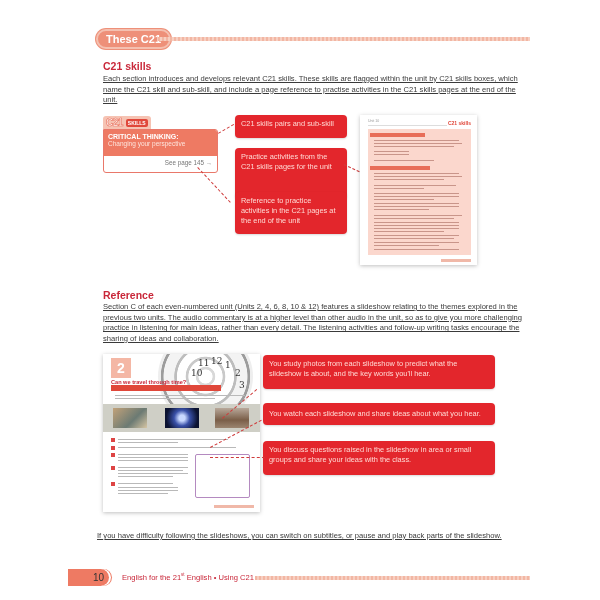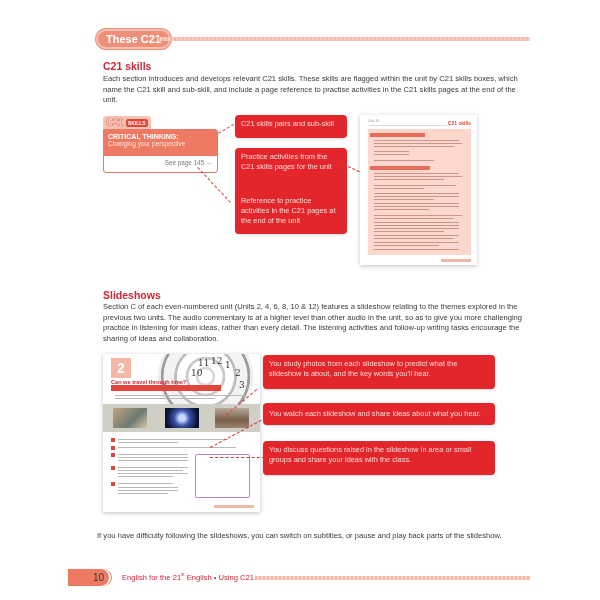--- a/index.html
+++ b/index.html
@@ -7,21 +7,21 @@
   body { position: relative; font-family: "Liberation Sans", sans-serif; color: #3a3a3a; }
 
   .header { position: absolute; left: 96px; top: 29px; width: 434px; height: 20px; }
   .header-pill { position: absolute; left: 0; top: 0; height: 20px; padding: 0 8px; border-radius: 10px;
     background: #ee9079; border: 2px solid #f4c0b0; color: #fff; font-size: 11px; font-weight: bold;
     line-height: 16px; box-shadow: 0 0 0 1px #ee9079; }
   .header-line { position: absolute; left: 62px; right: 0; top: 8px; height: 4px;
     background: repeating-linear-gradient(90deg, #f2b6a3 0 2px, #f7cfc1 2px 4px); }
 
   .h2 { position: absolute; color: #c9283a; font-size: 10.5px; font-weight: bold; }
-  .para { position: absolute; font-size: 7.6px; line-height: 10.6px; color: #3a3a3a; }
+  .para { position: absolute; font-size: 7.6px; line-height: 10.6px; color: #3a3a3a; text-decoration: underline; }
 
   
   .skills-box { position: absolute; left: 103px; top: 116px; width: 115px; height: 62px; }
   .skills-tag { position: absolute; left: 0; top: 0; height: 13px; padding: 0 3px; background: #f6c3b3;
     border-radius: 3px 3px 0 0; display: flex; align-items: center; gap: 3px; }
   .skills-tag .c21 { font-size: 10px; font-weight: bold; color: #fff; -webkit-text-stroke: 0.6px #e86d58; letter-spacing: -0.5px; }
   .skills-tag .sk { font-size: 5px; font-weight: bold; color: #fff; background: #e0473a; padding: 1px 2px; border-radius: 2px; }
   .skills-card { position: absolute; left: 0; top: 13px; width: 115px; height: 44px; border: 1px solid #e9786a;
     border-radius: 0 3px 3px 3px; background: #fff; overflow: hidden; }
   .skills-card .top { background: #ee7a63; height: 26px; padding: 3px 4px; color: #fff; }
@@ -137,21 +137,21 @@
     <div class="tl" style="top:102px; width:70px;"></div>
     <div class="tl" style="top:106px; width:85px;"></div>
     <div class="tl" style="top:109px; width:80px;"></div>
     <div class="tl" style="top:113px; width:85px;"></div>
     <div class="tl" style="top:116px; width:65px;"></div>
     <div class="tl" style="top:120px; width:85px;"></div>
   </div>
   <div class="foot"></div>
 </div>
 
-<div class="h2" style="left:103px; top:289px;">Slideshows</div>
+<div class="h2" style="left:103px; top:289px;">Reference</div>
 <div class="para" style="left:103px; top:302px; width:420px;">Section C of each even-numbered unit (Units 2, 4, 6, 8, 10 &amp; 12) features a slideshow relating to the themes explored in the previous two units. The audio commentary is at a higher level than other audio in the unit, so as to give you more challenging practice in listening for main ideas, rather than every detail. The listening activities and follow-up writing tasks encourage the sharing of ideas and collaboration.</div>
 
 <div class="thumb-slide">
   <div class="clock"></div>
   <span class="clock-num" style="left:95px; top:4px;">11</span>
   <span class="clock-num" style="left:108px; top:2px;">12</span>
   <span class="clock-num" style="left:122px; top:6px;">1</span>
   <span class="clock-num" style="left:132px; top:14px;">2</span>
   <span class="clock-num" style="left:136px; top:26px;">3</span>
   <span class="clock-num" style="left:88px; top:14px;">10</span>

